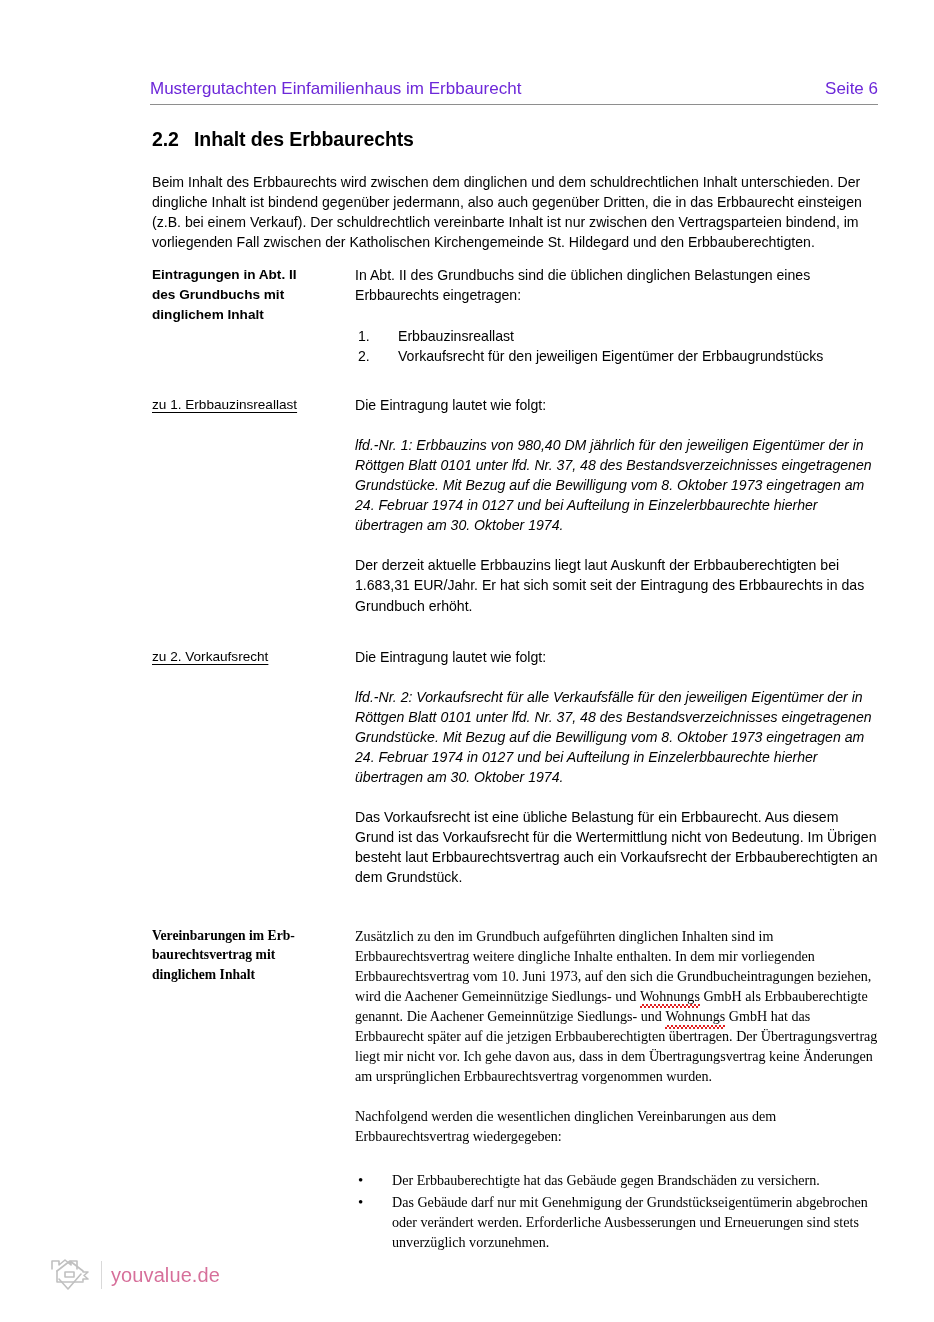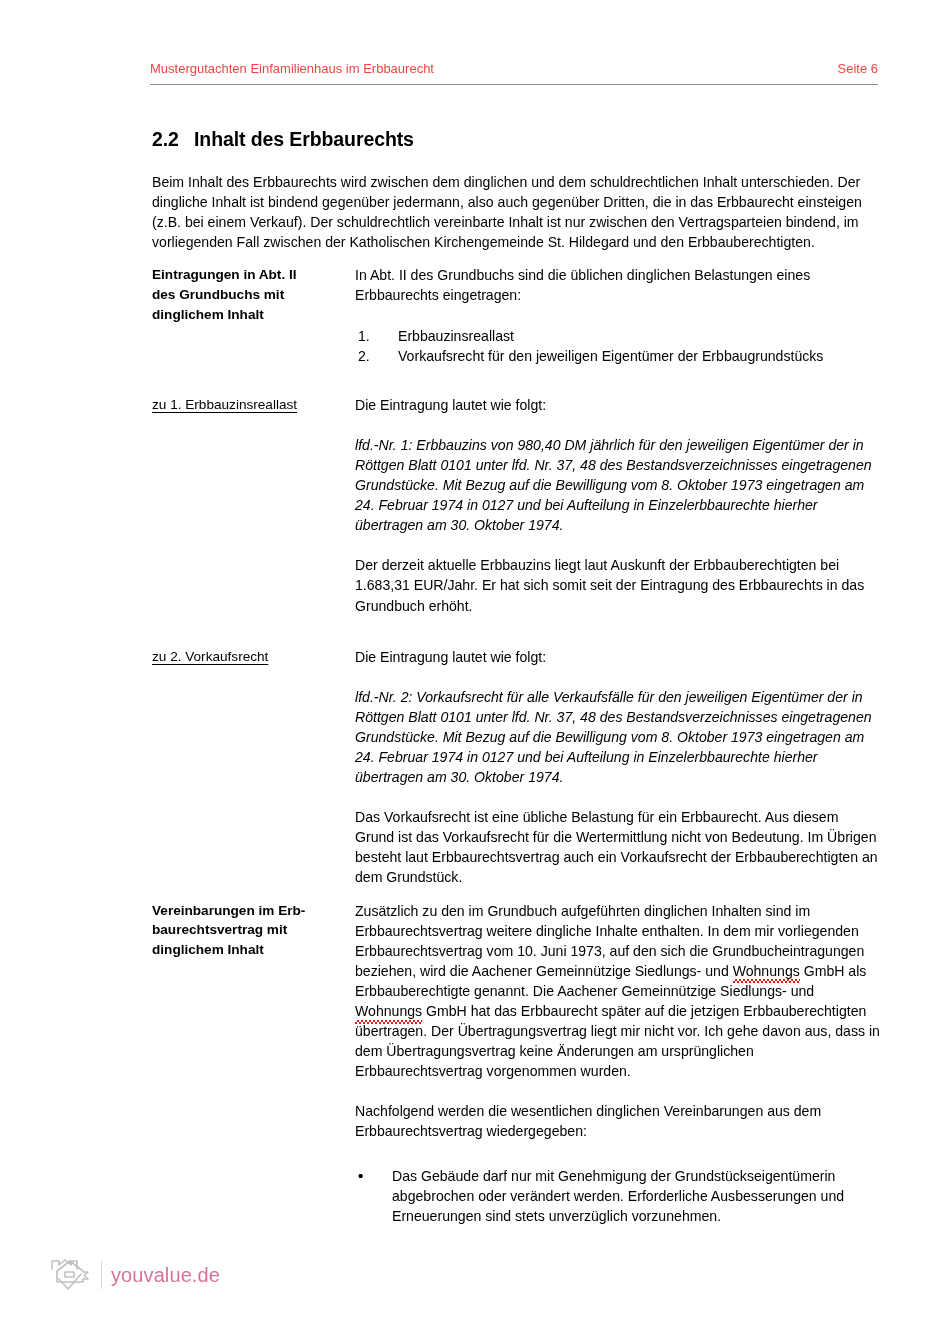--- a/index.html
+++ b/index.html
@@ -13,26 +13,26 @@
     position: relative;
     font-family: "Liberation Sans", sans-serif;
     color: #000000;
     overflow: hidden;
   }
 
   
   .page-header {
     position: absolute;
     left: 150px;
-    top: 60px;
+    top: 80px;
     width: 728px;
     height: 24px;
     border-bottom: 1.2px solid #8e8e8e;
-    color: #ef4444;
-    font-size: 13px;
+    color: #6d28d9;
+    font-size: 17px;
     line-height: 17px;
   }
   .page-header .hdr-left {
     position: absolute;
     left: 0;
     top: 0;
     white-space: nowrap;
   }
   .page-header .hdr-right {
     position: absolute;
@@ -156,21 +156,21 @@
       radial-gradient(circle at 3px 0.8px, #e02020 1.05px, rgba(224,32,32,0) 1.35px);
     background-size: 4px 4px;
     background-repeat: repeat-x;
   }
 
   
   .b1 { margin-top: 0; }
   .b2 { margin-top: 13px; }
   .b3 { margin-top: 29px; }
   .b4 { margin-top: 31px; }
-  .b5 { margin-top: 13px; }
+  .b5 { margin-top: 38px; font-family: Liberation Serif, serif; }
 
   
   .watermark {
     position: absolute;
     left: 48px;
     top: 1255px;
     display: flex;
     align-items: center;
     opacity: 0.62;
   }
@@ -255,20 +255,21 @@
       <span>Vereinbarungen im Erb-</span><br>
       <span>baurechtsvertrag mit</span><br>
       <span>dinglichem Inhalt</span>
     </div>
     <div class="body-col">
       <p class="para"><span>Zusätzlich zu den im Grundbuch aufgeführten dinglichen Inhalten sind im Erbbaurechtsvertrag weitere dingliche Inhalte enthalten. In dem mir vorliegenden Erbbaurechtsvertrag vom 10. Juni 1973, auf den sich die Grundbucheintragungen beziehen, wird die Aachener Gemeinnützige Siedlungs- und </span><span class="squiggle">Wohnungs</span><span> GmbH als Erbbauberechtigte genannt. Die Aachener Gemeinnützige Siedlungs- und </span><span class="squiggle">Wohnungs</span><span> GmbH hat das Erbbaurecht später auf die jetzigen Erbbauberechtigten übertragen. Der Übertragungsvertrag liegt mir nicht vor. Ich gehe davon aus, dass in dem Übertragungsvertrag keine Änderungen am ursprünglichen Erbbaurechtsvertrag vorgenommen wurden.</span></p>
       <p class="para">Nachfolgend werden die wesentlichen dinglichen Vereinbarungen aus dem Erbbaurechtsvertrag wiedergegeben:</p>
       <ul class="bullet-list">
         <li>
           <span class="dot">•</span>
+          <span>Der Erbbauberechtigte hat das Gebäude gegen Brandschäden zu versichern.</span>
         </li>
         <li>
           <span class="dot">•</span>
           <span>Das Gebäude darf nur mit Genehmigung der Grundstückseigentümerin abgebrochen oder verändert werden. Erforderliche Ausbesserungen und Erneuerungen sind stets unverzüglich vorzunehmen.</span>
         </li>
       </ul>
     </div>
   </div>
 
 </div>

